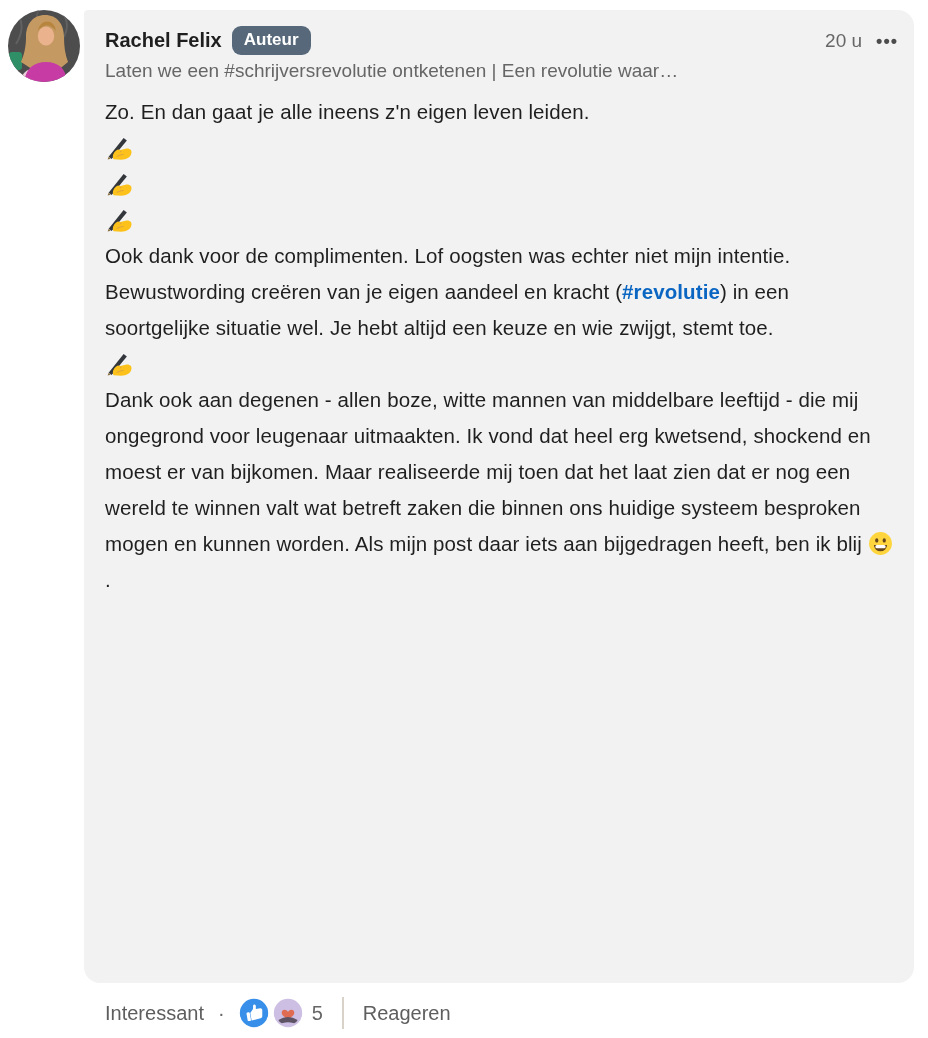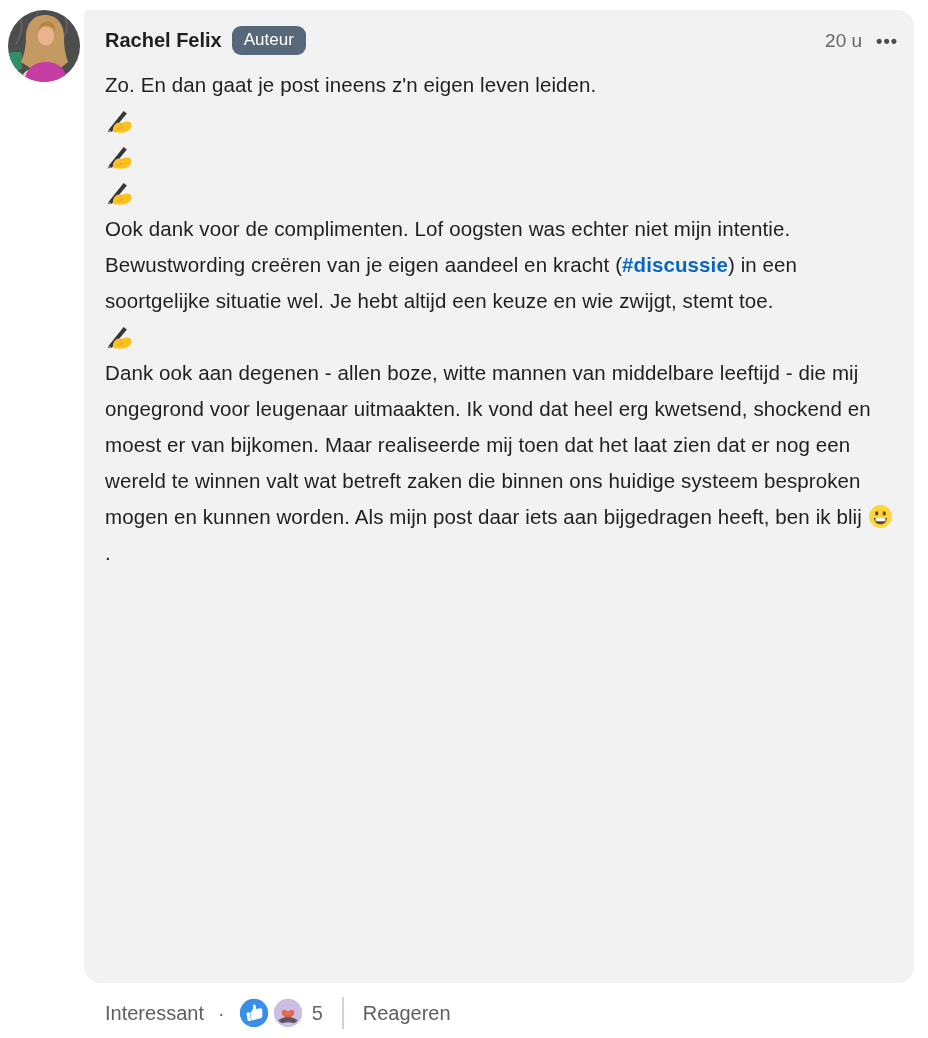--- a/index.html
+++ b/index.html
@@ -11,21 +11,21 @@
             border-radius:50%; overflow:hidden; }
   .avatar svg { display:block; }
 
   .bubble { position:absolute; left:84px; top:10px; width:830px; min-height:973px;
             background:var(--bubble_bg,#f2f2f2); border-radius:4px 16px 16px 16px;
             padding:16px 16px 24px 21px; }
 
   .header-row { display:flex; align-items:center; }
   .author-name { font-size:20px; font-weight:700; color:var(--text,#1f1f1f); }
   .author-badge { margin-left:10px; background:var(--badge_bg,#56687a); color:#fff;
-                  font-size:17px; font-weight:400; padding:4px 12px 5px;
+                  font-size:17px; font-weight:700; padding:4px 12px 5px;
                   border-radius:9px; line-height:1.2; }
   .header-right { margin-left:auto; display:flex; align-items:center; }
   .timestamp { font-size:19px; color:var(--muted,#666); }
   .overflow-btn { margin-left:14px; font-size:18px; font-weight:700; color:#4c4c4c;
                   letter-spacing:1px; cursor:pointer; line-height:1; }
 
   .headline { margin-top:5px; font-size:19px; color:var(--muted,#666);
               white-space:nowrap; overflow:hidden; max-width:793px; }
 
   .comment-body { margin-top:12px; }
@@ -69,22 +69,23 @@
 
   <div class="bubble">
     <div class="header-row">
       <span class="author-name">Rachel Felix</span>
       <span class="author-badge">Auteur</span>
       <span class="header-right">
         <span class="timestamp">20 u</span>
         <span class="overflow-btn">•••</span>
       </span>
     </div>
+    <div class="headline">Laten we een #schrijversrevolutie ontketenen | Een revolutie waar…</div>
     <div class="comment-body" id="comment-body">
-        <p class="para">Zo. En dan gaat je post ineens z'n eigen leven leiden.</p>
+        <p class="para">Zo. En dan gaat je alle ineens z'n eigen leven leiden.</p>
         <p class="para"><span class="emoji">
   <svg width="29" height="27" viewBox="0 0 36 36" aria-hidden="true">
     <polygon points="3.5,31.5 23.5,6.5 27.8,10 7.5,34.5" fill="#33373b"></polygon>
     <polygon points="3.5,31.5 2.2,35.2 6.2,34.2" fill="#8a6d3b"></polygon>
     <path d="M10,35 C7.5,29 11,24.5 16.5,23.2 L26,21 C31.5,19.8 35,23 33.8,27.2 C32.5,32.5 27,35.5 20.5,35.5 Z" fill="#fcc21b"></path>
     <path d="M13,27.5 q3.5-2.5 7-3" stroke="#e0a33e" stroke-width="1.4" fill="none" stroke-linecap="round"></path>
     <path d="M15,31 q4-2 8-2.2" stroke="#e0a33e" stroke-width="1.4" fill="none" stroke-linecap="round"></path>
     <ellipse cx="15" cy="25.5" rx="4.2" ry="2.6" transform="rotate(-35 15 25.5)" fill="#fcc21b"></ellipse>
   </svg>
 </span></p>
@@ -101,21 +102,21 @@
         <p class="para"><span class="emoji">
   <svg width="29" height="27" viewBox="0 0 36 36" aria-hidden="true">
     <polygon points="3.5,31.5 23.5,6.5 27.8,10 7.5,34.5" fill="#33373b"></polygon>
     <polygon points="3.5,31.5 2.2,35.2 6.2,34.2" fill="#8a6d3b"></polygon>
     <path d="M10,35 C7.5,29 11,24.5 16.5,23.2 L26,21 C31.5,19.8 35,23 33.8,27.2 C32.5,32.5 27,35.5 20.5,35.5 Z" fill="#fcc21b"></path>
     <path d="M13,27.5 q3.5-2.5 7-3" stroke="#e0a33e" stroke-width="1.4" fill="none" stroke-linecap="round"></path>
     <path d="M15,31 q4-2 8-2.2" stroke="#e0a33e" stroke-width="1.4" fill="none" stroke-linecap="round"></path>
     <ellipse cx="15" cy="25.5" rx="4.2" ry="2.6" transform="rotate(-35 15 25.5)" fill="#fcc21b"></ellipse>
   </svg>
 </span></p>
-        <p class="para">Ook dank voor de complimenten. Lof oogsten was echter niet mijn intentie. Bewustwording creëren van je eigen aandeel en kracht (<span class="hashtag">#discussie</span>) in een soortgelijke situatie wel. Je hebt altijd een keuze en wie zwijgt, stemt toe.</p>
+        <p class="para">Ook dank voor de complimenten. Lof oogsten was echter niet mijn intentie. Bewustwording creëren van je eigen aandeel en kracht (<span class="hashtag">#revolutie</span>) in een soortgelijke situatie wel. Je hebt altijd een keuze en wie zwijgt, stemt toe.</p>
         <p class="para"><span class="emoji">
   <svg width="29" height="27" viewBox="0 0 36 36" aria-hidden="true">
     <polygon points="3.5,31.5 23.5,6.5 27.8,10 7.5,34.5" fill="#33373b"></polygon>
     <polygon points="3.5,31.5 2.2,35.2 6.2,34.2" fill="#8a6d3b"></polygon>
     <path d="M10,35 C7.5,29 11,24.5 16.5,23.2 L26,21 C31.5,19.8 35,23 33.8,27.2 C32.5,32.5 27,35.5 20.5,35.5 Z" fill="#fcc21b"></path>
     <path d="M13,27.5 q3.5-2.5 7-3" stroke="#e0a33e" stroke-width="1.4" fill="none" stroke-linecap="round"></path>
     <path d="M15,31 q4-2 8-2.2" stroke="#e0a33e" stroke-width="1.4" fill="none" stroke-linecap="round"></path>
     <ellipse cx="15" cy="25.5" rx="4.2" ry="2.6" transform="rotate(-35 15 25.5)" fill="#fcc21b"></ellipse>
   </svg>
 </span></p>

